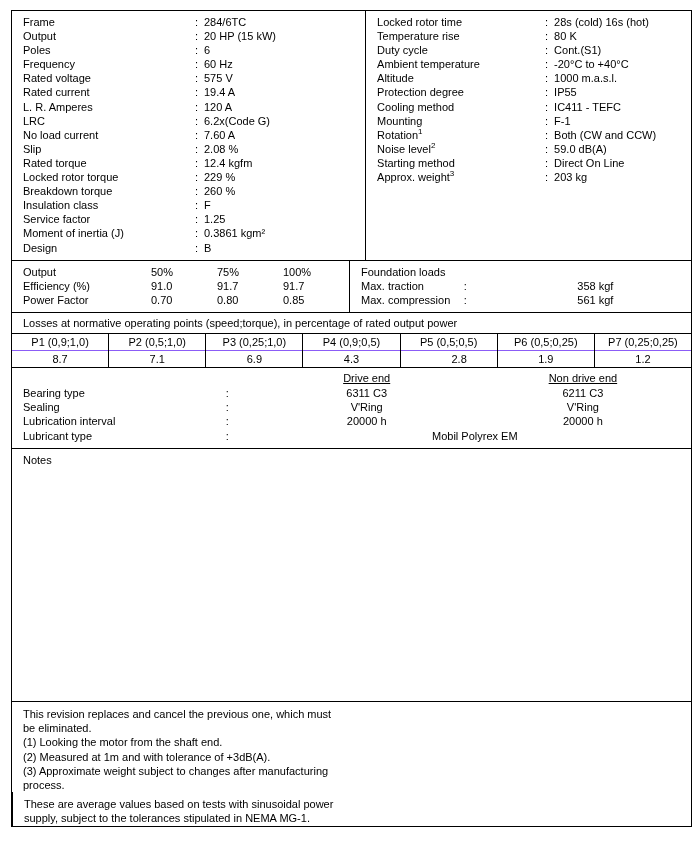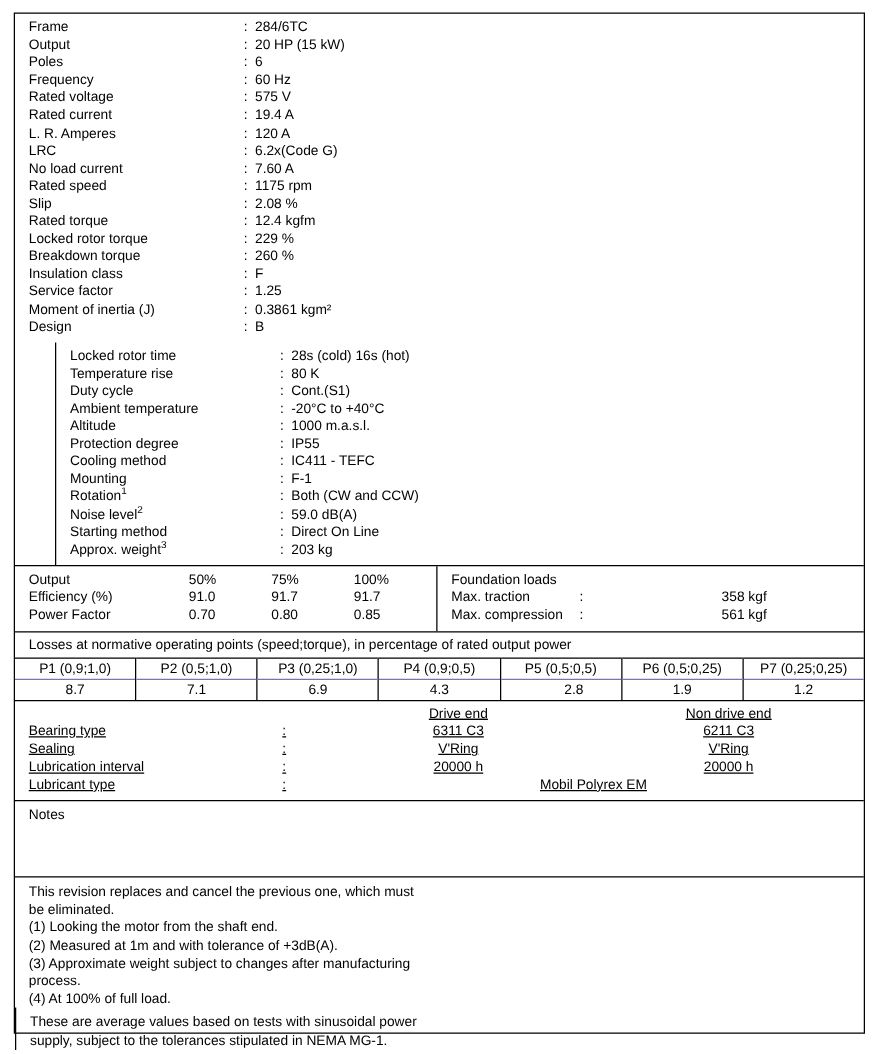--- a/index.html
+++ b/index.html
@@ -24,21 +24,21 @@
     border: 1px solid #000000;
     box-sizing: border-box;
     display: flex;
     flex-direction: column;
   }
   .rule-top { border-top: 1px solid #000000; }
 
   
   .band-specs {
     display: flex;
-    flex-direction: column;
+    flex-direction: row;
   }
   .specs-col {
     box-sizing: border-box;
     padding: 4px 0 5px 0;
   }
   .specs-col.left  { width: 337px; }
   .specs-col.right { width: 342px; border-left: 1px solid #000000; margin-left: 32px; }
 
   table.kv {
     border-collapse: collapse;
@@ -115,21 +115,20 @@
 
   
   .band-bearings {
     border-top: 1px solid #000000;
     padding: 3px 0 5px 0;
   }
   table.brg {
     border-collapse: collapse;
     width: 100%;
     table-layout: fixed;
-    text-decoration: underline;
   }
   table.brg td {
     padding: 0;
     line-height: 14.3px;
     white-space: nowrap;
     vertical-align: top;
   }
   table.brg td.k  { width: 172px; padding-left: 11px; }
   table.brg td.c  { width: 28px; }
   table.brg td.de { width: 185px; text-align: center; }
@@ -208,25 +207,20 @@
             </tr>
             <tr>
               <td class="k">LRC</td>
               <td class="c">:</td>
               <td class="v">6.2x(Code G)</td>
             </tr>
             <tr>
               <td class="k">No load current</td>
               <td class="c">:</td>
               <td class="v">7.60 A</td>
-            </tr>
-            <tr>
-              <td class="k">Rated speed</td>
-              <td class="c">:</td>
-              <td class="v">1175 rpm</td>
             </tr>
             <tr>
               <td class="k">Slip</td>
               <td class="c">:</td>
               <td class="v">2.08 %</td>
             </tr>
             <tr>
               <td class="k">Rated torque</td>
               <td class="c">:</td>
               <td class="v">12.4 kgfm</td>
@@ -457,20 +451,19 @@
     <div>Notes</div>
     <div></div>
   </div>
 
   <div class="band-foot">
     <div class="foot-col left" id="foot-left">
         <p>This revision replaces and cancel the previous one, which must be eliminated.</p>
         <p>(1) Looking the motor from the shaft end.</p>
         <p>(2) Measured at 1m and with tolerance of +3dB(A).</p>
         <p>(3) Approximate weight subject to changes after manufacturing process.</p>
-        <p>(4) At 100% of full load.</p>
       </div>
     <div class="foot-col right" id="foot-right">
         <p>These are average values based on tests with sinusoidal power supply, subject to the tolerances stipulated in NEMA MG-1.</p>
       </div>
   </div>
 
 </div>
 
 </body></html>

